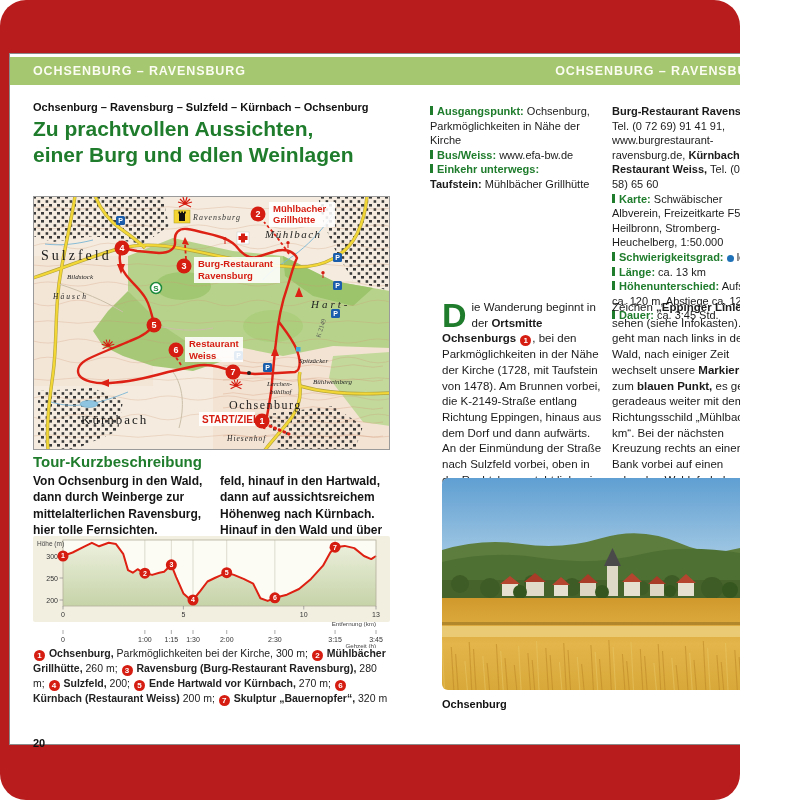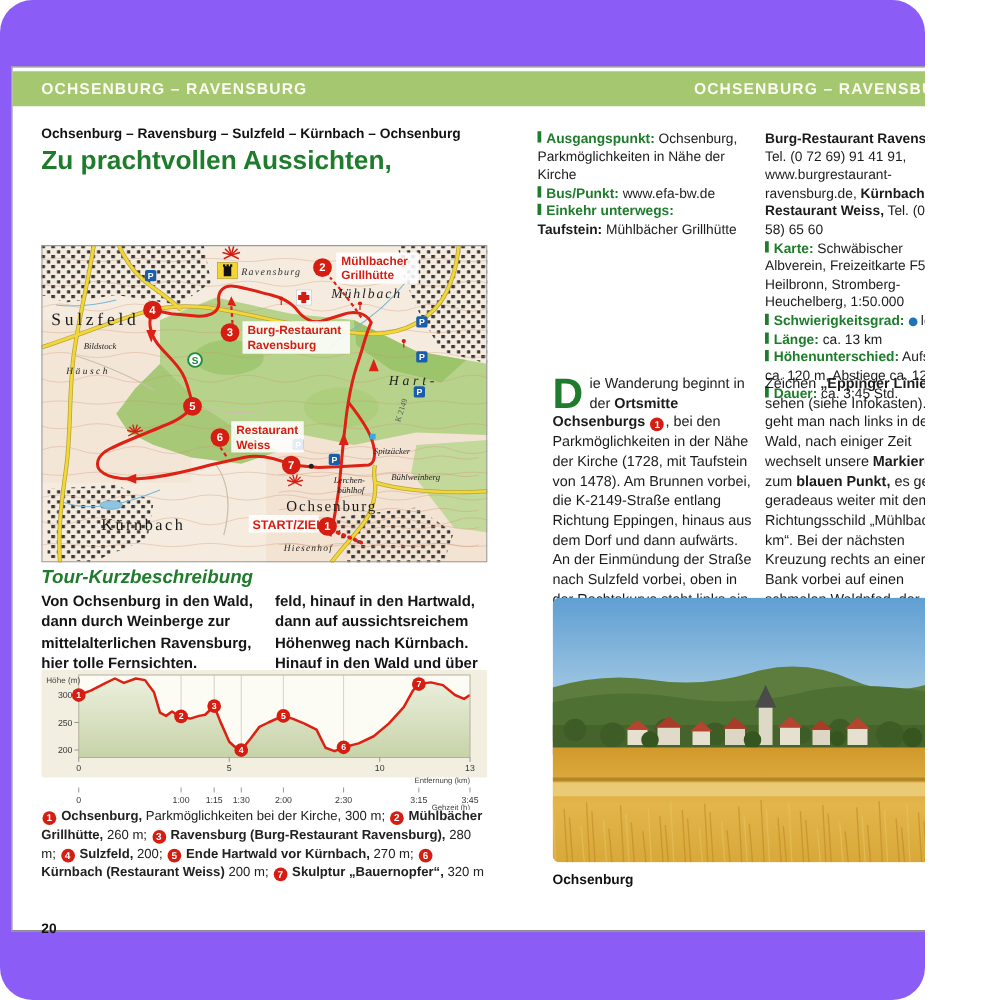--- a/index.html
+++ b/index.html
@@ -1,25 +1,25 @@
 <!DOCTYPE html>
 <html><head>
 <meta charset="utf-8">
 <style>
   html,body{margin:0;padding:0;background:#ffffff;font-family:"Liberation Sans",sans-serif;}
-  .stage{position:relative;width:740px;height:800px;background:#8b5cf6;overflow:hidden;border-radius:26px;}
+  .stage{position:relative;width:740px;height:800px;background:#b91c1c;overflow:hidden;border-radius:26px;}
   .spread{position:absolute;left:9px;top:53px;width:779px;height:690px;background:#fff;border:1px solid #8a8a8a;}
   .abs{position:absolute;}
   .greenbar{position:absolute;left:0;top:3px;width:100%;height:28px;background:#a5c76f;}
   .greenbar span{position:absolute;top:0;line-height:28px;font-weight:bold;font-size:12.5px;letter-spacing:.9px;color:#fbfcf2;}
   .hl{left:23px;} .hr{right:21px;}
   .lp-route{left:23px;top:47px;font-size:11px;font-weight:bold;color:#111;}
   .lp-title{left:23px;top:62px;font-size:21px;line-height:26px;font-weight:bold;color:#1f7c2c;}
   .map-wrap{left:23px;top:142px;width:357px;height:254px;}
-  .kurz-h{left:23px;top:399px;font-size:15px;font-weight:bold;font-style:italic;color:#1f7c2c;}
+  .kurz-h{left:23px;top:399px;font-size:15px;font-weight:bold;color:#1f7c2c;}
   .kurz-cols{left:23px;top:419px;width:357px;display:flex;gap:17px;}
   .kcol{width:170px;font-size:12px;line-height:16.4px;font-weight:bold;color:#151515;}
   .chart{left:23px;top:482px;}
   .legend{left:23px;top:592px;width:357px;margin:0;font-size:10.5px;line-height:15px;color:#222;}
   .pn{top:683px;font-size:11px;font-weight:bold;color:#111;}
   .pn-l{left:23px;} .pn-r{right:21px;}
   .info-col{top:50px;font-size:11px;line-height:14.6px;color:#1b1b1b;}
   .info-c1{left:420px;width:161px;} .info-c2{left:602px;width:157px;}
   .info-line{margin:0;}
   .gmark{display:inline-block;width:3px;height:9px;background:#1f7c2c;margin-right:4px;}
@@ -46,20 +46,21 @@
 <div class="spread">
 
   <div class="greenbar">
     <span class="hl">OCHSENBURG – RAVENSBURG</span>
     <span class="hr">OCHSENBURG – RAVENSBURG</span>
   </div>
 
   <div class="abs lp-route">Ochsenburg – Ravensburg – Sulzfeld – Kürnbach – Ochsenburg</div>
   <div class="abs lp-title">
     <div>Zu prachtvollen Aussichten,</div>
+    <div>einer Burg und edlen Weinlagen</div>
   </div>
 
   <svg class="abs map-wrap" id="map-svg" viewBox="0 0 357 254">
     <defs>
       <pattern id="town" width="8" height="8" patternUnits="userSpaceOnUse">
         <rect x="0" y="0" width="3" height="2.6" fill="#3a3a3a"></rect>
         <rect x="4.6" y="4.2" width="2.6" height="2.6" fill="#3a3a3a"></rect>
       </pattern>
       <g id="rays" stroke="#d61d12" stroke-width="1.2">
         <line x1="0" y1="0" x2="-7" y2="-2"></line>
@@ -350,21 +351,21 @@
         <text x="343" y="106" text-anchor="middle" font-size="7" fill="#333">3:45</text>
         <text x="343" y="112" text-anchor="end" font-size="6.2" fill="#444">Gehzeit (h)</text>
       </svg>
 
   <p class="abs legend" id="legend-p"><span class="wp-badge">1</span><span class="r-b"> Ochsenburg,</span> Parkmöglichkeiten bei der Kirche, 300 m; <span class="wp-badge">2</span><span class="r-b"> Mühlbächer Grillhütte,</span> 260 m; <span class="wp-badge">3</span><span class="r-b"> Ravensburg (Burg-Restaurant Ravensburg),</span> 280 m; <span class="wp-badge">4</span><span class="r-b"> Sulzfeld,</span> 200; <span class="wp-badge">5</span><span class="r-b"> Ende Hartwald vor Kürnbach,</span> 270 m; <span class="wp-badge">6</span><span class="r-b"> Kürnbach (Restaurant Weiss)</span> 200 m; <span class="wp-badge">7</span><span class="r-b"> Skulptur „Bauernopfer“,</span> 320 m</p>
 
   <div class="abs pn pn-l">20</div>
 
   <div class="abs info-col info-c1" id="info-col1">
         <p class="info-line"><span class="gmark"></span><span class="r-g">Ausgangspunkt:</span><span> Ochsenburg, Parkmöglichkeiten in Nähe der Kirche</span></p>
-        <p class="info-line"><span class="gmark"></span><span class="r-g">Bus/Punkt:</span><span> www.efa-bw.de</span></p>
+        <p class="info-line"><span class="gmark"></span><span class="r-g">Bus/Weiss:</span><span> www.efa-bw.de</span></p>
         <p class="info-line"><span class="gmark"></span><span class="r-g">Einkehr unterwegs:</span><span> </span><span class="r-b">Taufstein:</span><span> Mühlbächer Grillhütte</span></p>
       </div>
   <div class="abs info-col info-c2" id="info-col2">
         <p class="info-line"><span class="r-b">Burg-Restaurant Ravensburg,</span><span> Tel. (0 72 69) 91 41 91, www.burgrestaurant-ravensburg.de, </span><span class="r-b">Kürnbach: Restaurant Weiss,</span><span> Tel. (0 72 58) 65 60</span></p>
         <p class="info-line"><span class="gmark"></span><span class="r-g">Karte:</span><span> Schwäbischer Albverein, Freizeitkarte F517, Heilbronn, Stromberg-Heuchelberg, 1:50.000</span></p>
         <p class="info-line"><span class="gmark"></span><span class="r-g">Schwierigkeitsgrad:</span><span> </span><span class="bluedot"></span><span> leicht</span></p>
         <p class="info-line"><span class="gmark"></span><span class="r-g">Länge:</span><span> ca. 13 km</span></p>
         <p class="info-line"><span class="gmark"></span><span class="r-g">Höhenunterschied:</span><span> Aufstiege ca. 120 m, Abstiege ca. 120 m</span></p>
         <p class="info-line"><span class="gmark"></span><span class="r-g">Dauer:</span><span> ca. 3:45 Std.</span></p>
       </div>

